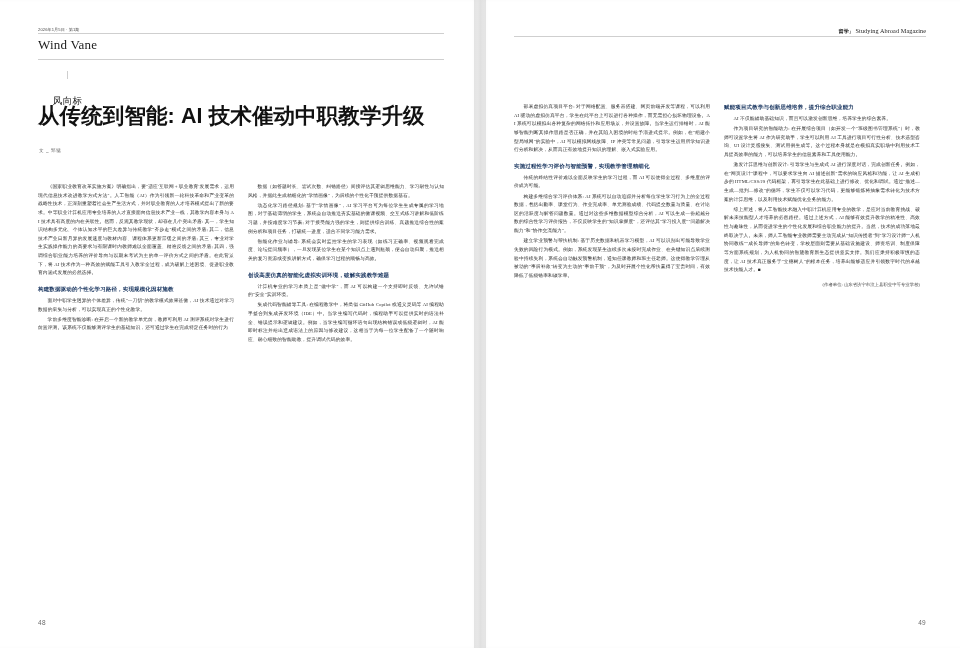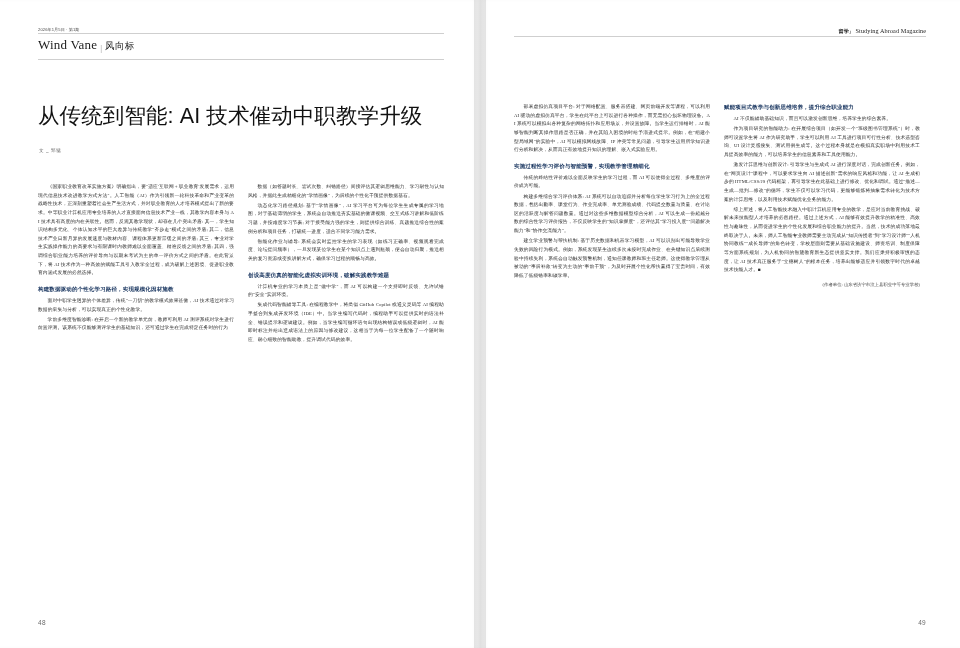--- a/index.html
+++ b/index.html
@@ -36,37 +36,38 @@
   }
   .rule-thin {
     position: absolute; left: 0; width: 406px; height: 1px;
     background: #cfcfcf;
   }
   .rule-a { top: 33px; }
   .rule-b { top: 59px; }
 
   .section-brand {
     position: absolute; left: 0; top: 37px;
-    display: flex; align-items: flex-end; gap: 3px;
-    white-space: nowrap;
+    display: flex; align-items: center; gap: 16px;
+    white-space: nowrap;
+    flex-direction: column;
   }
   .brand-en {
     font-family: "Liberation Serif", serif;
     font-size: 13px; color: #1c1c1c; letter-spacing: 0.2px;
   }
   .brand-sep { font-size: 9px; color: #9a9a9a; }
   .brand-cn {
     font-size: 9.5px; color: #1c1c1c; font-weight: 400;
     letter-spacing: 0.4px;
   }
 
   .article-title {
     position: absolute; left: 0; top: 104px; width: 406px;
     font-family: "Liberation Sans", sans-serif;
-    font-size: 21.5px; font-weight: 400; color: #111;
+    font-size: 21.5px; font-weight: 700; color: #111;
     letter-spacing: 0.1px; line-height: 1.2;
     white-space: nowrap;
   }
   .byline {
     position: absolute; left: 1px; top: 148px;
     font-size: 4.6px; color: #555;
     font-family: "Liberation Sans", sans-serif;
     letter-spacing: 0.6px;
   }
 

